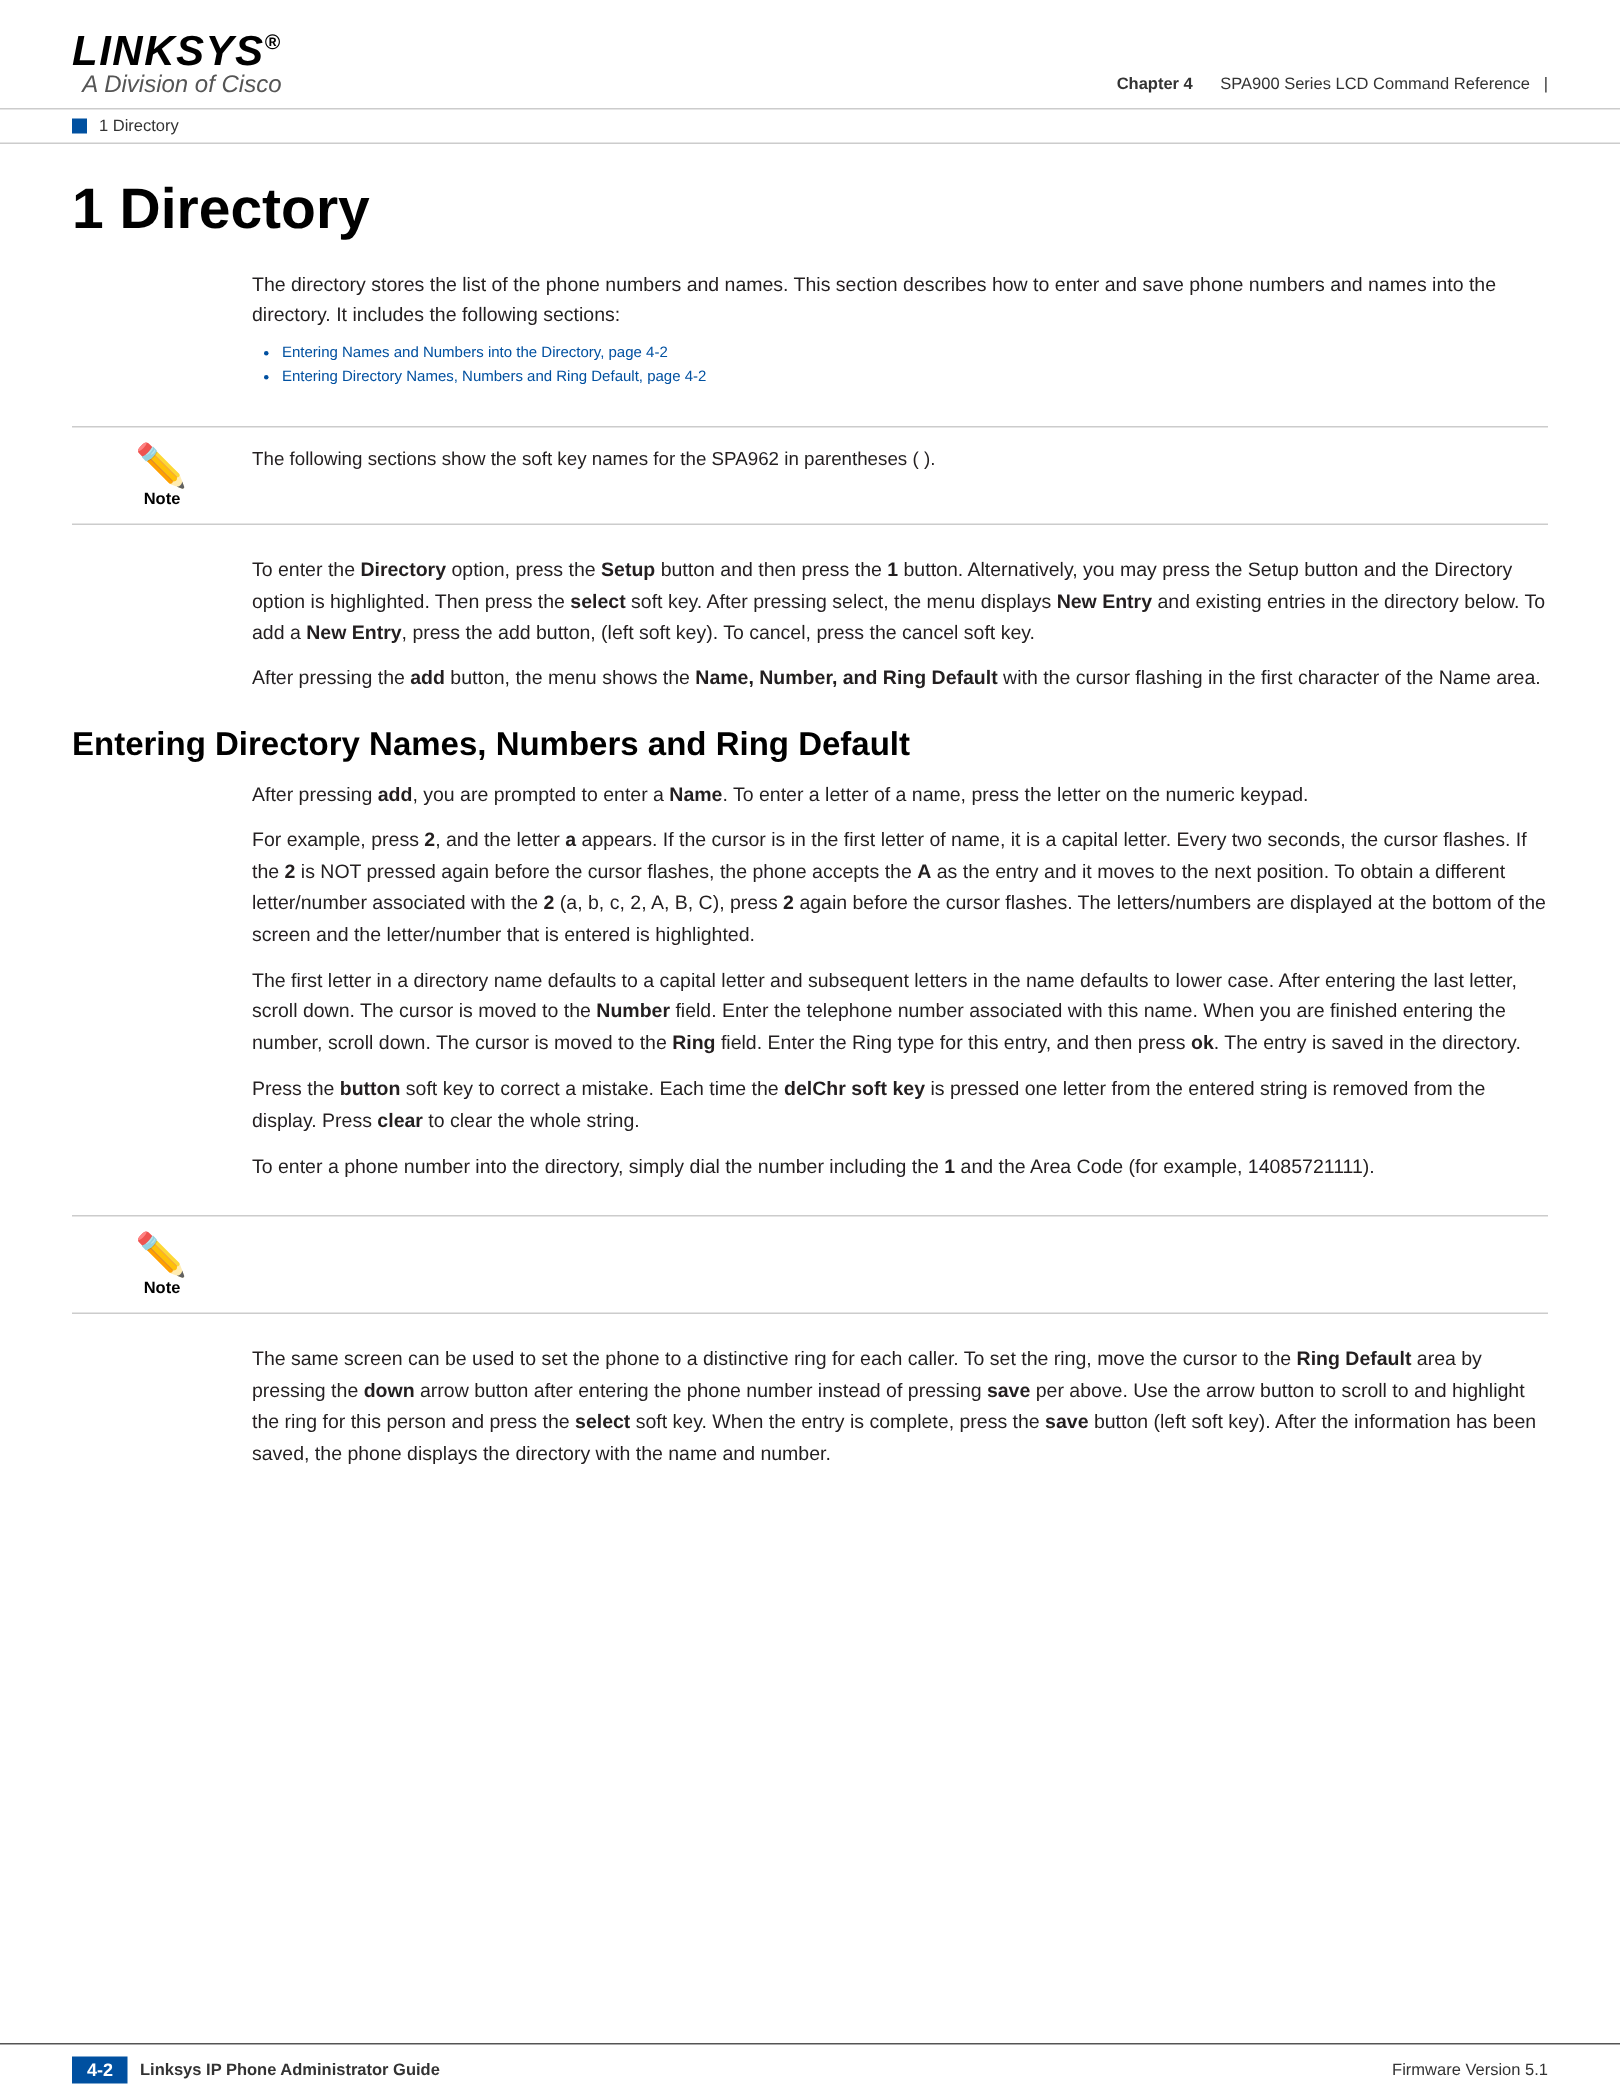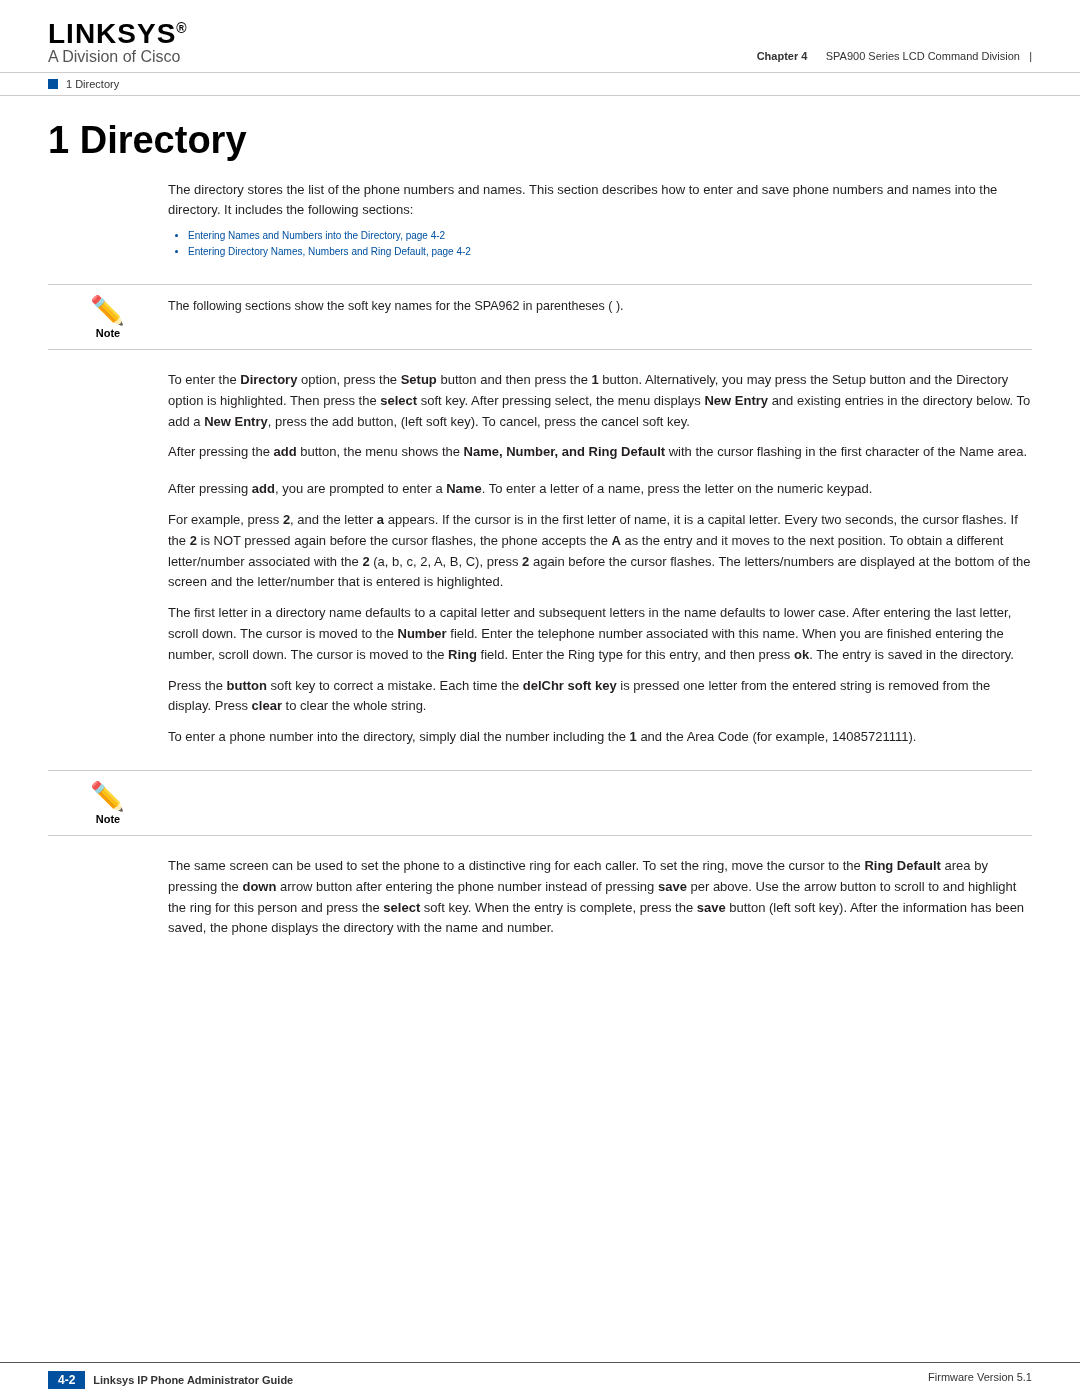--- a/index.html
+++ b/index.html
@@ -18,21 +18,22 @@
       display: flex;
       align-items: flex-end;
       justify-content: space-between;
       padding: 18px 48px 0 48px;
       border-bottom: 1px solid #ccc;
       padding-bottom: 6px;
     }
     .logo-area {
       display: flex;
       flex-direction: column;
-      align-items: flex-start;
+      align-items: flex-end;
+      font-style: italic;
     }
     .logo-text {
       font-size: 28px;
       font-weight: 900;
       font-family: Arial Black, Arial, sans-serif;
       letter-spacing: 1px;
       color: #000;
       text-transform: uppercase;
     }
     .logo-text .reg {
@@ -185,21 +186,21 @@
       margin-bottom: 8px;
     }
 
     
     .footer {
       position: absolute;
       bottom: 0;
       left: 0;
       right: 0;
       display: flex;
-      align-items: flex-start;
+      align-items: center;
       justify-content: space-between;
       padding: 8px 48px;
       border-top: 1px solid #555;
     }
     .footer-left {
       display: flex;
       align-items: center;
       gap: 8px;
     }
     .footer-page-box {
@@ -225,21 +226,21 @@
 <div class="header">
   <div class="logo-area">
     <div class="logo-text">
       <span>LINKSYS</span><span class="reg">®</span>
     </div>
     <div class="logo-sub">A Division of Cisco</div>
   </div>
   <div class="header-right">
     <span class="chapter-label">Chapter 4</span>
     &nbsp;&nbsp;&nbsp;&nbsp;
-    <span>SPA900 Series LCD Command Division</span>
+    <span>SPA900 Series LCD Command Reference</span>
     &nbsp;&nbsp;|
   </div>
 </div>
 
 <div class="breadcrumb">
   <span class="breadcrumb-icon"></span>
   <span>1 Directory</span>
 </div>
 
 <div class="content">
@@ -275,20 +276,21 @@
     <div class="body-content">
       <p>
         To enter the <strong>Directory</strong> option, press the <strong>Setup</strong> button and then press the <strong>1</strong> button. Alternatively, you may press the Setup button and the Directory option is highlighted. Then press the <strong>select</strong> soft key. After pressing select, the menu displays <strong>New Entry</strong> and existing entries in the directory below. To add a <strong>New Entry</strong>, press the add button, (left soft key). To cancel, press the cancel soft key.
       </p>
       <p>
         After pressing the <strong>add</strong> button, the menu shows the <strong>Name, Number, and Ring Default</strong> with the cursor flashing in the first character of the Name area.
       </p>
     </div>
   </div>
 
+  <h2 class="section-heading" id="section2">Entering Directory Names, Numbers and Ring Default</h2>
 
   <div class="body-section">
     <div class="body-indent"></div>
     <div class="body-content">
       <p>
         After pressing <strong>add</strong>, you are prompted to enter a <strong>Name</strong>. To enter a letter of a name, press the letter on the numeric keypad.
       </p>
       <p>
         For example, press <strong>2</strong>, and the letter <strong>a</strong> appears. If the cursor is in the first letter of name, it is a capital letter. Every two seconds, the cursor flashes. If the <strong>2</strong> is NOT pressed again before the cursor flashes, the phone accepts the <strong>A</strong> as the entry and it moves to the next position. To obtain a different letter/number associated with the <strong>2</strong> (a, b, c, 2, A, B, C), press <strong>2</strong> again before the cursor flashes. The letters/numbers are displayed at the bottom of the screen and the letter/number that is entered is highlighted.
       </p>

